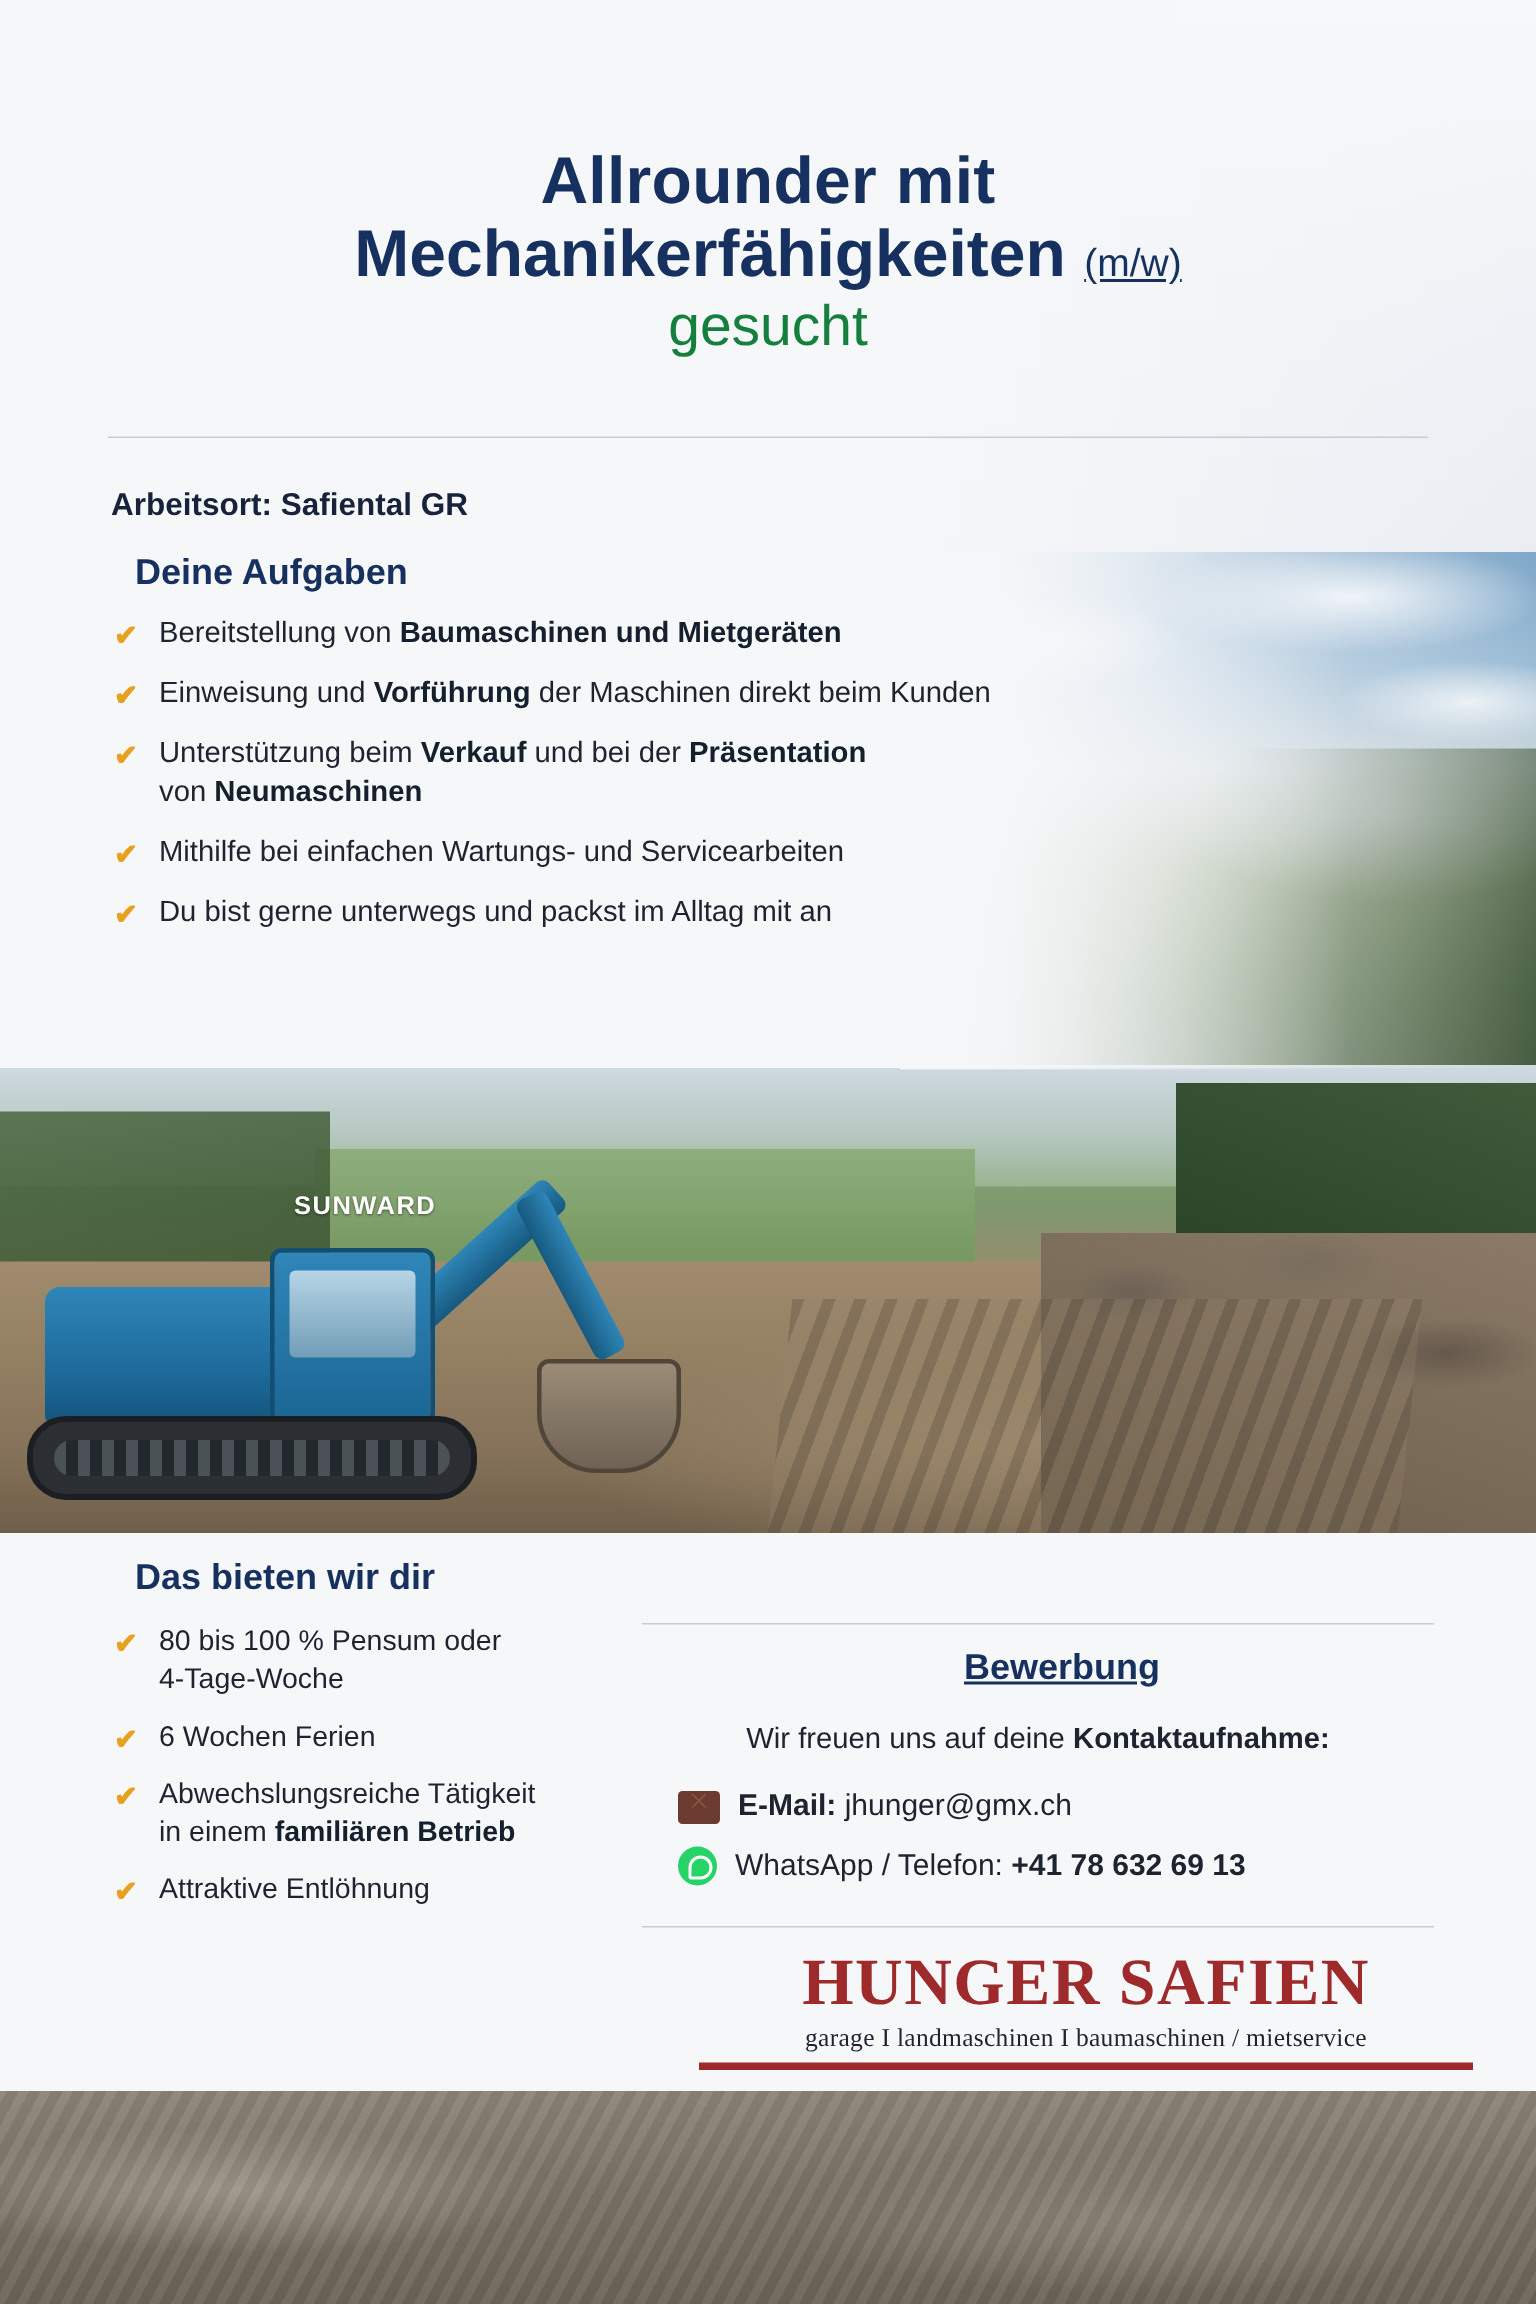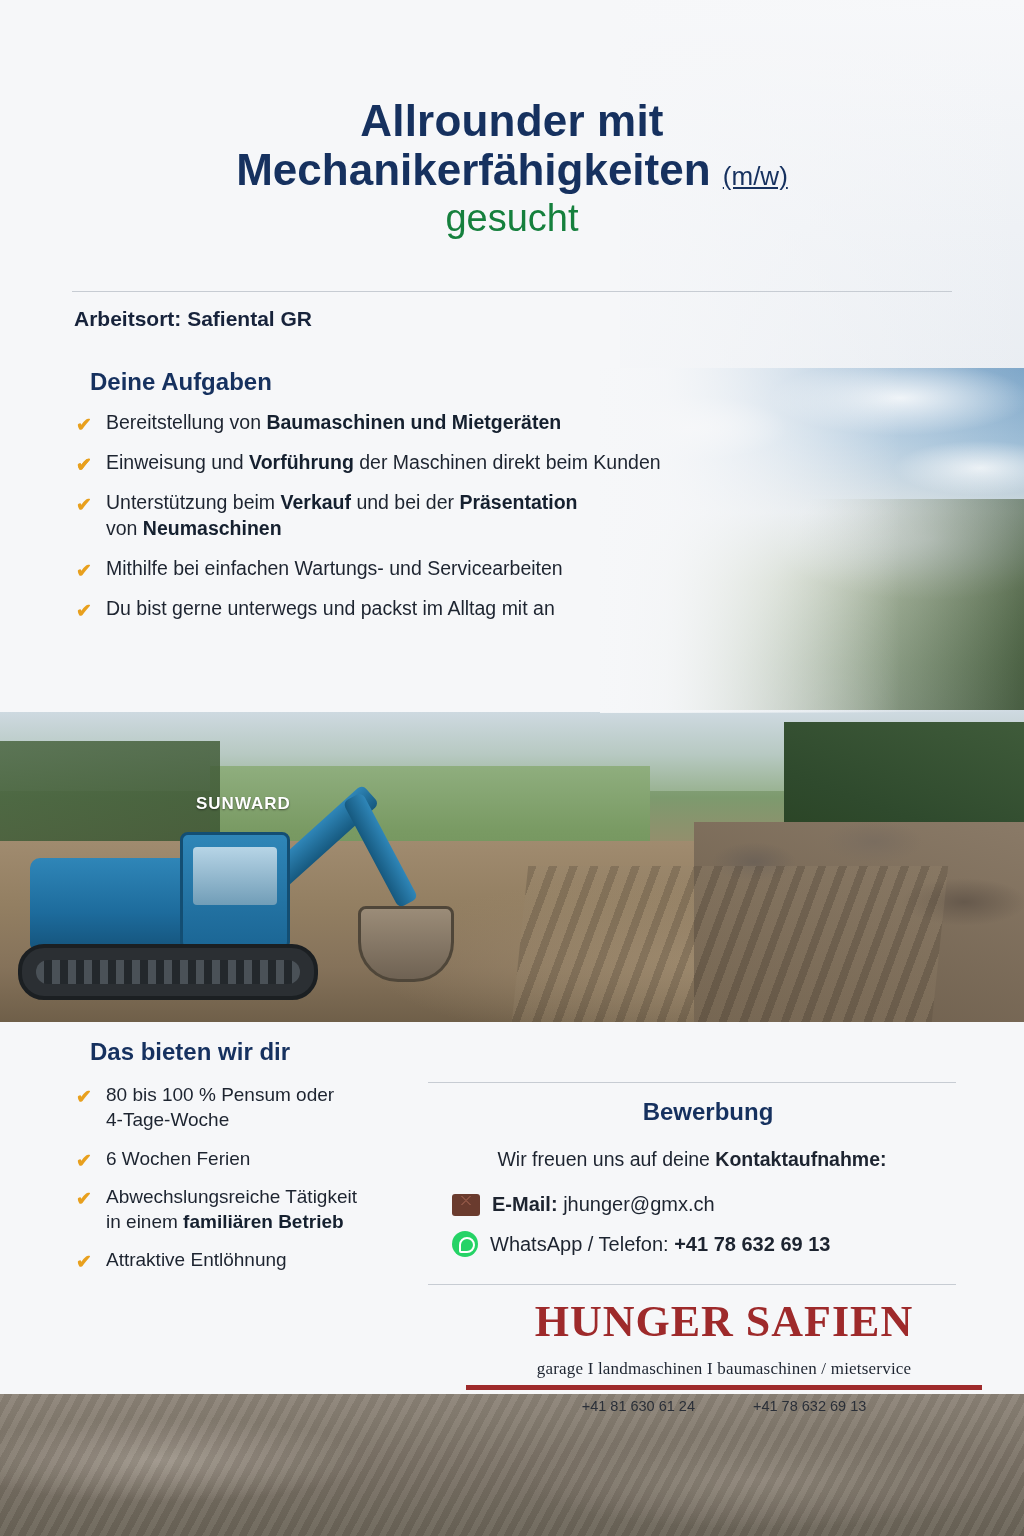--- a/index.html
+++ b/index.html
@@ -195,30 +195,30 @@
   .headline .l2 { font-size: 44px; display: block; }
   .headline .mw { font-size: 26px; font-weight: normal; text-decoration: underline; }
   .headline .l3 { font-size: 38px; display: block; font-weight: normal; color:#15803d; margin-top: 2px;}
 
   .rule {
     position: absolute; height: 1px; background: #c7ccd3;
   }
   .rule-top { left: 72px; top: 291px; width: 880px; }
 
   .worklocation {
-    position: absolute; left: 74px; top: 307px;
+    position: absolute; left: 74px; top: 325px;
     font-size: 21px; font-weight: bold; color: #17233b;
   }
 
   .sec-title {
     font-size: 24px; font-weight: bold; color: #16315f; margin-left: 16px;
   }
   #tasks-title { position: absolute; left: 74px; top: 368px; }
   #offer-title { position: absolute; left: 74px; top: 1038px; }
-  #apply-title { position: absolute; left: 428px; top: 1098px; width: 560px; text-align: center; color:#16315f; font-size: 24px; font-weight: bold;}
+  #apply-title { position: absolute; left: 428px; top: 1098px; width: 560px; text-align: center; color:#16315f; font-size: 24px; font-weight: bold; text-decoration: underline;}
 
   ul.checklist { list-style: none; }
   ul.checklist li {
     position: relative;
     padding-left: 32px;
     font-size: 19.5px;
     color: #1d2430;
     line-height: 1.33;
     margin-bottom: 14px;
   }
@@ -267,21 +267,21 @@
   }
 
   
   .logo-wrap { position: absolute; left: 444px; top: 1296px; width: 560px; text-align: center; }
   .logo-name {
     font-family: "Liberation Serif", serif;
     font-weight: bold; font-size: 44px; color: #9e2a2b; letter-spacing: 1px;
   }
   .logo-sub {
     font-family: "Liberation Serif", serif;
-    font-size: 17px; color: #1d2430; margin-top: 12px; letter-spacing: .2px;
+    font-size: 17px; color: #1d2430; margin-top: 2px; letter-spacing: .2px;
   }
   .logo-bar { height: 5px; background: #9e2a2b; margin: 6px 22px 0 22px; }
   .logo-phones {
     margin-top: 8px; font-size: 14.5px; color: #2a2f38;
     display: flex; justify-content: center; gap: 58px;
   }
 </style>
 </head>
 <body>
 
@@ -359,19 +359,15 @@
     <span class="ico ico-wa"></span>
     <span><span>WhatsApp / Telefon:</span> <b>+41 78 632 69 13</b></span>
   </div>
 
   <div class="apply-rule-bottom"></div>
 
   <div class="logo-wrap">
     <div class="logo-name">HUNGER SAFIEN</div>
     <div class="logo-sub">garage I landmaschinen I baumaschinen / mietservice</div>
     <div class="logo-bar"></div>
-    <div class="logo-phones">
-      <span>+41 81 630 61 24</span>
-      <span>+41 78 632 69 13</span>
-    </div>
   </div>
 
 </div>
 
 </body></html>

